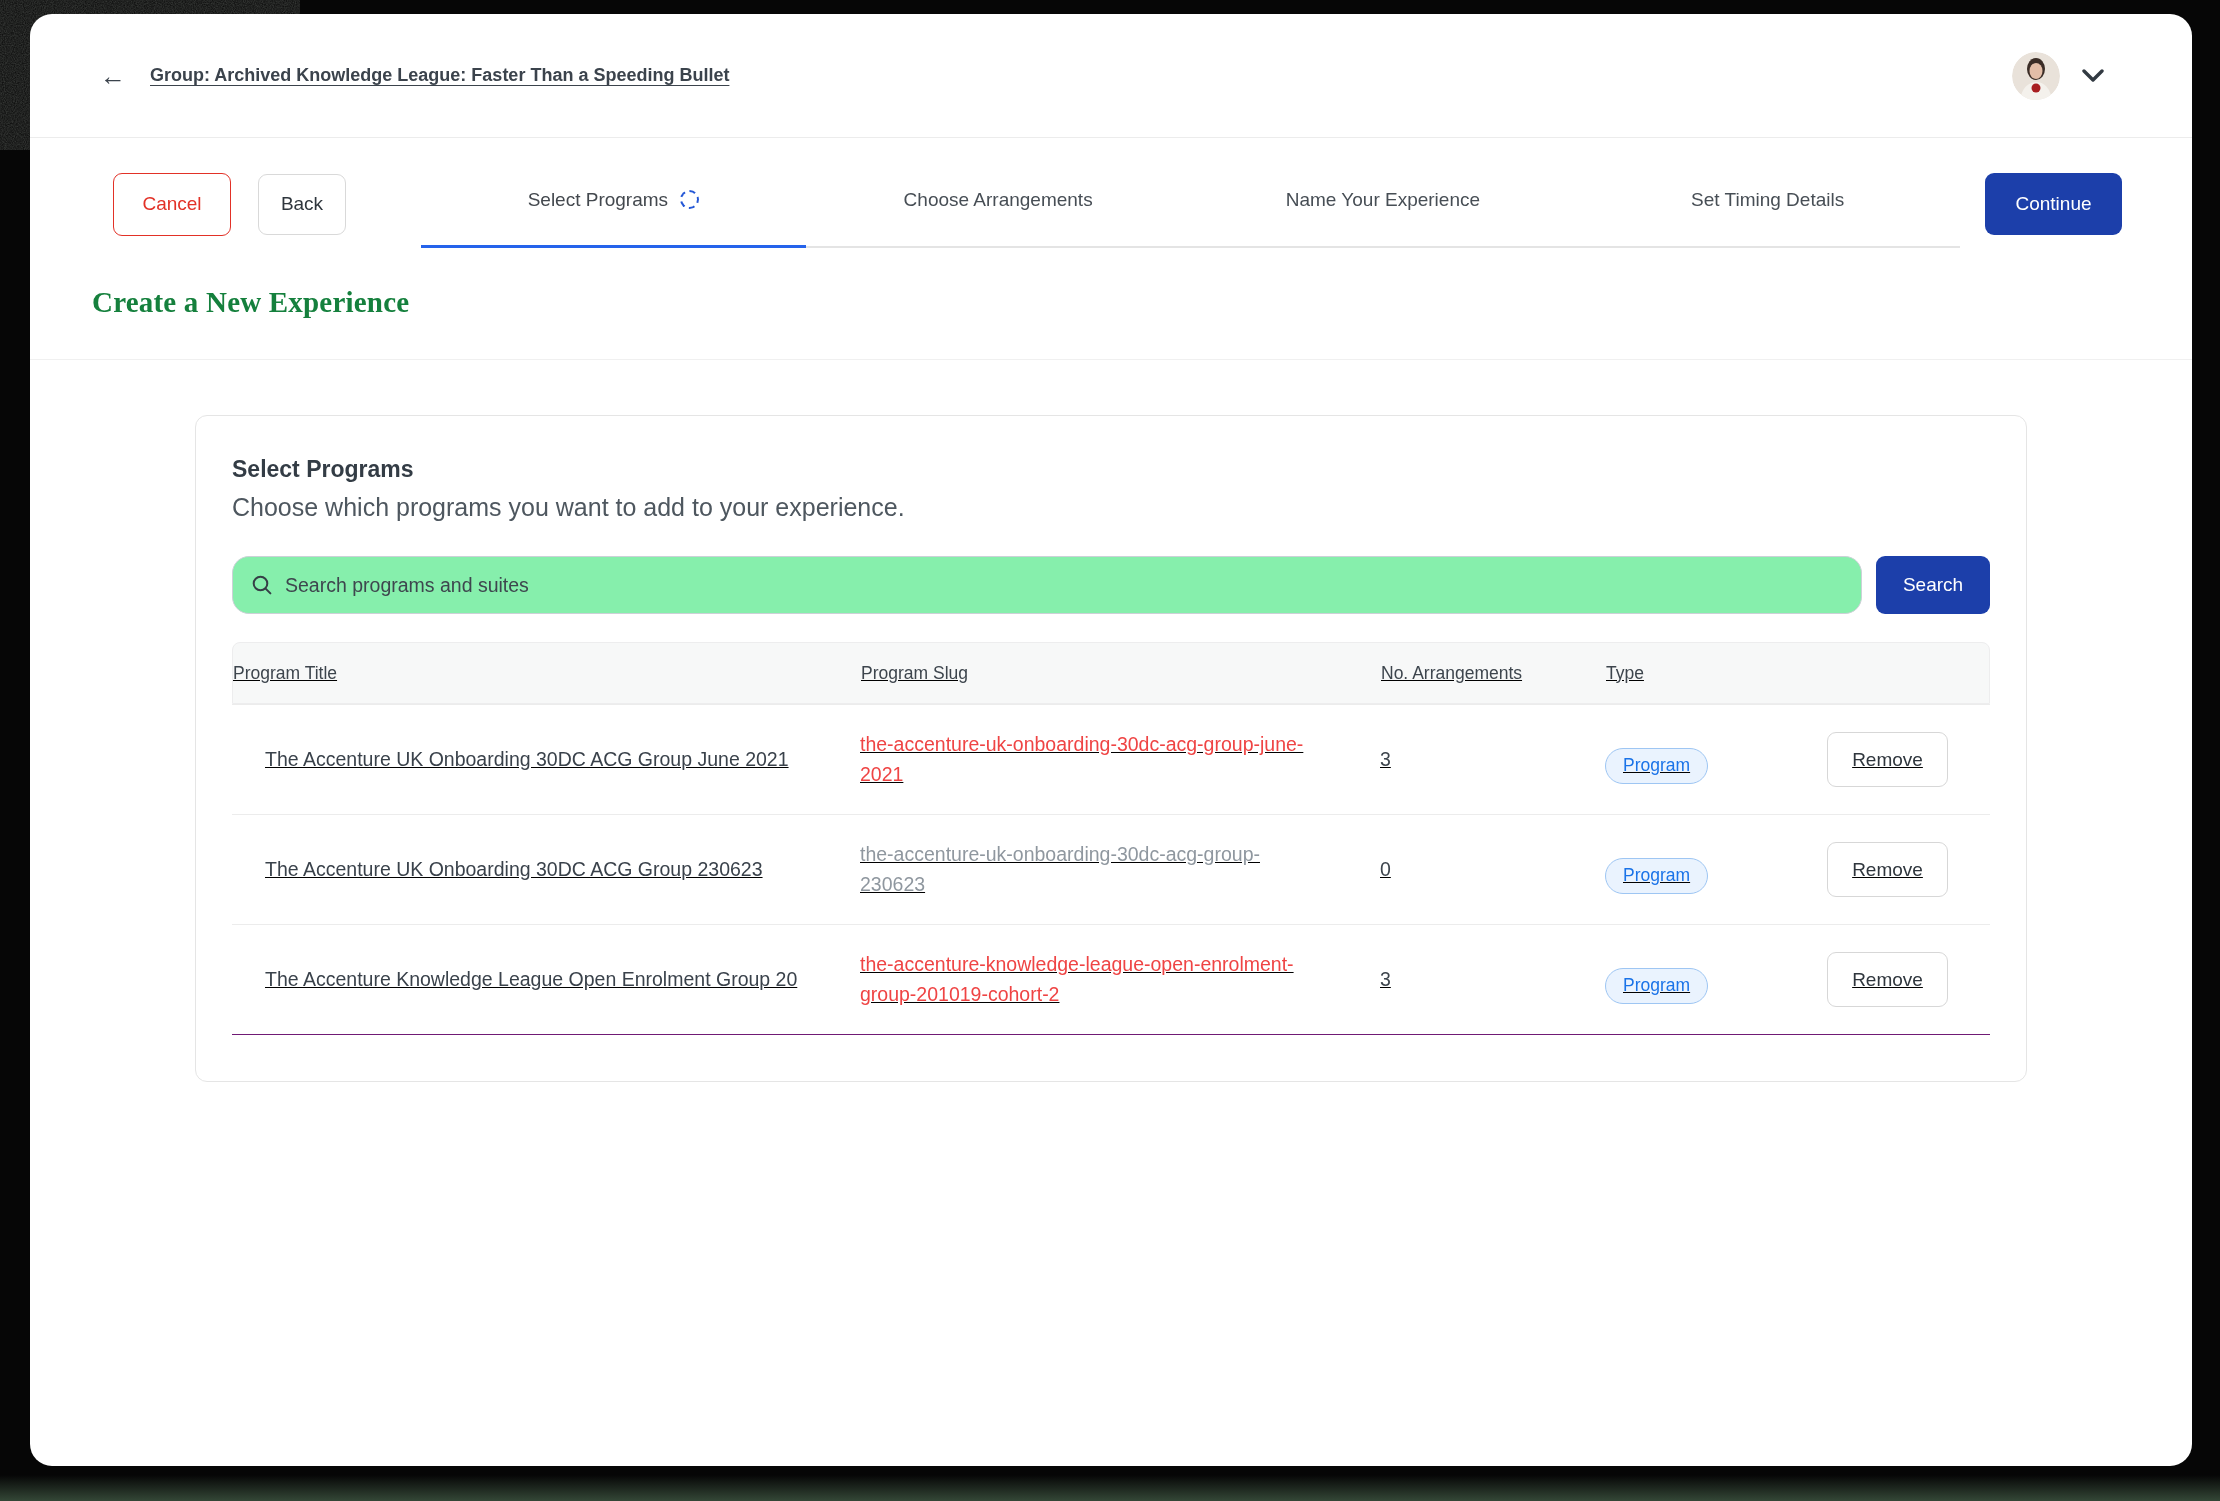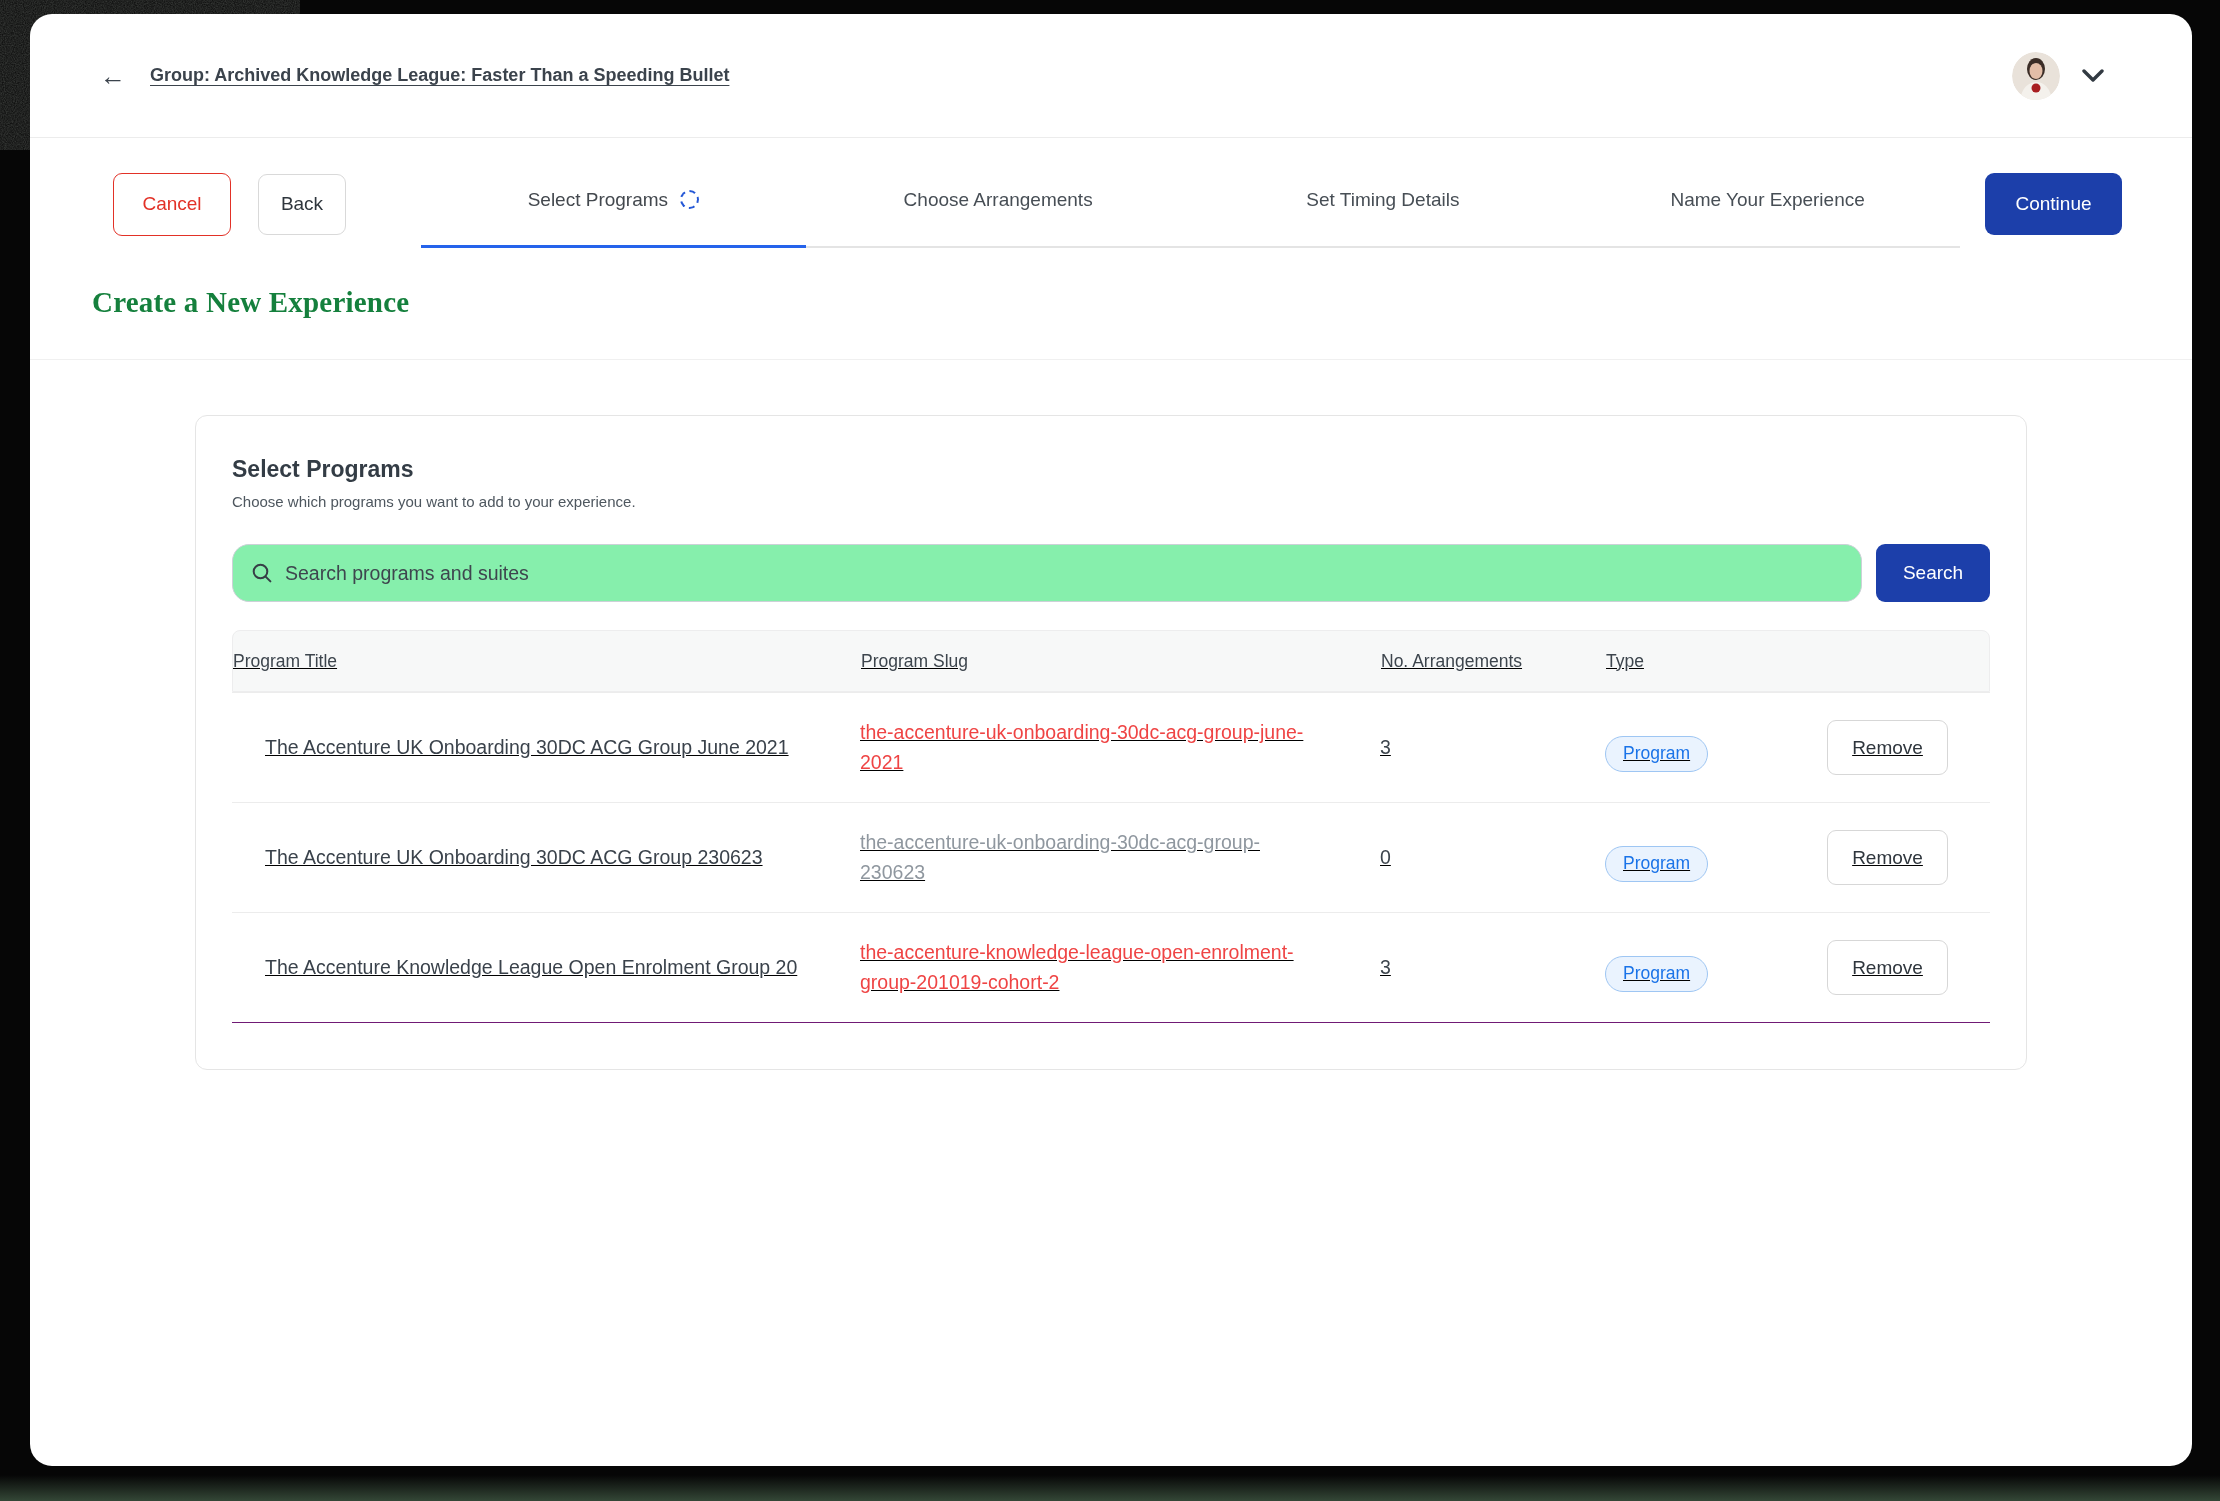--- a/index.html
+++ b/index.html
@@ -78,21 +78,21 @@
   .page-title-row { padding: 38px 70px 40px 62px; border-bottom: 1px solid #f0f0f0; }
   .page-title { font-size: 29px; font-weight: 700; color: #15803d; letter-spacing: .2px; font-family: Liberation Serif, serif; }
 
   
   .card {
     margin: 55px auto 0; width: 1832px; min-height: 654px;
     border: 1px solid #e5e5e5; border-radius: 12px; background: #fff;
     padding: 40px 36px 46px 36px;
   }
   .card-title { font-size: 23px; font-weight: 700; color: #333c45; }
-  .card-desc { font-size: 15px; color: #4e575f; margin-top: 10px; }
+  .card-desc { font-size: 25px; color: #4e575f; margin-top: 10px; }
 
   .search-row { display: flex; margin-top: 34px; gap: 14px; }
   .search-box {
     flex: 1; height: 58px; border: 1px solid #ccd1d7; border-radius: 17px;
     display: flex; align-items: center; padding: 0 18px; background: #86efac;
   }
   .search-box svg { flex: 0 0 auto; margin-right: 12px; }
   .search-input {
     border: none; outline: none; flex: 1; font-size: 19.5px; color: #333c45;
     font-family: inherit; background: transparent;
@@ -174,24 +174,24 @@
 
     <div class="stepper">
       <div class="step active">
         <span>Select Programs</span>
         <span class="spinner"></span>
       </div>
       <div class="step">
         <span>Choose Arrangements</span>
       </div>
       <div class="step">
+        <span>Name Your Experience</span>
+      </div>
+      <div class="step">
         <span>Set Timing Details</span>
-      </div>
-      <div class="step">
-        <span>Name Your Experience</span>
       </div>
     </div>
 
     <button class="btn btn-continue">Continue</button>
   </div>
 
   <div class="page-title-row">
     <div class="page-title">Create a New Experience</div>
   </div>
 

